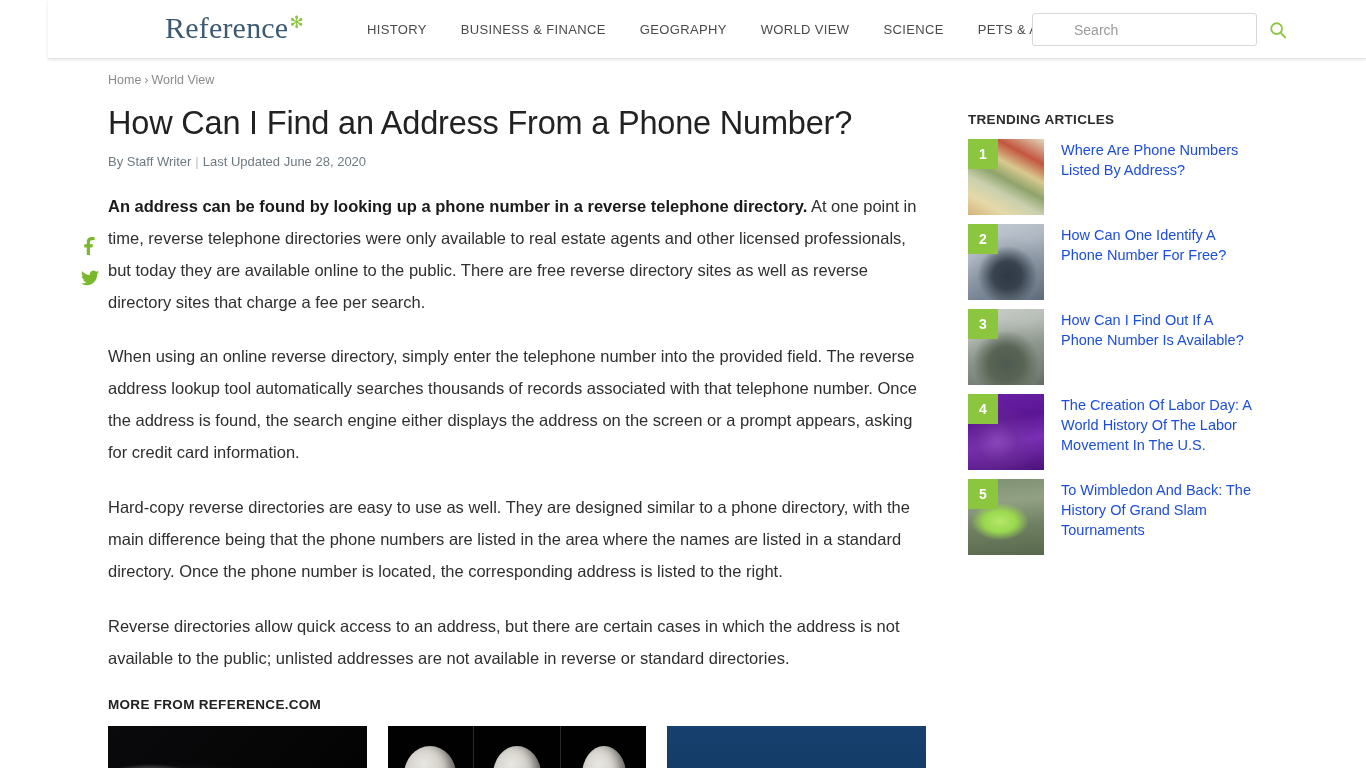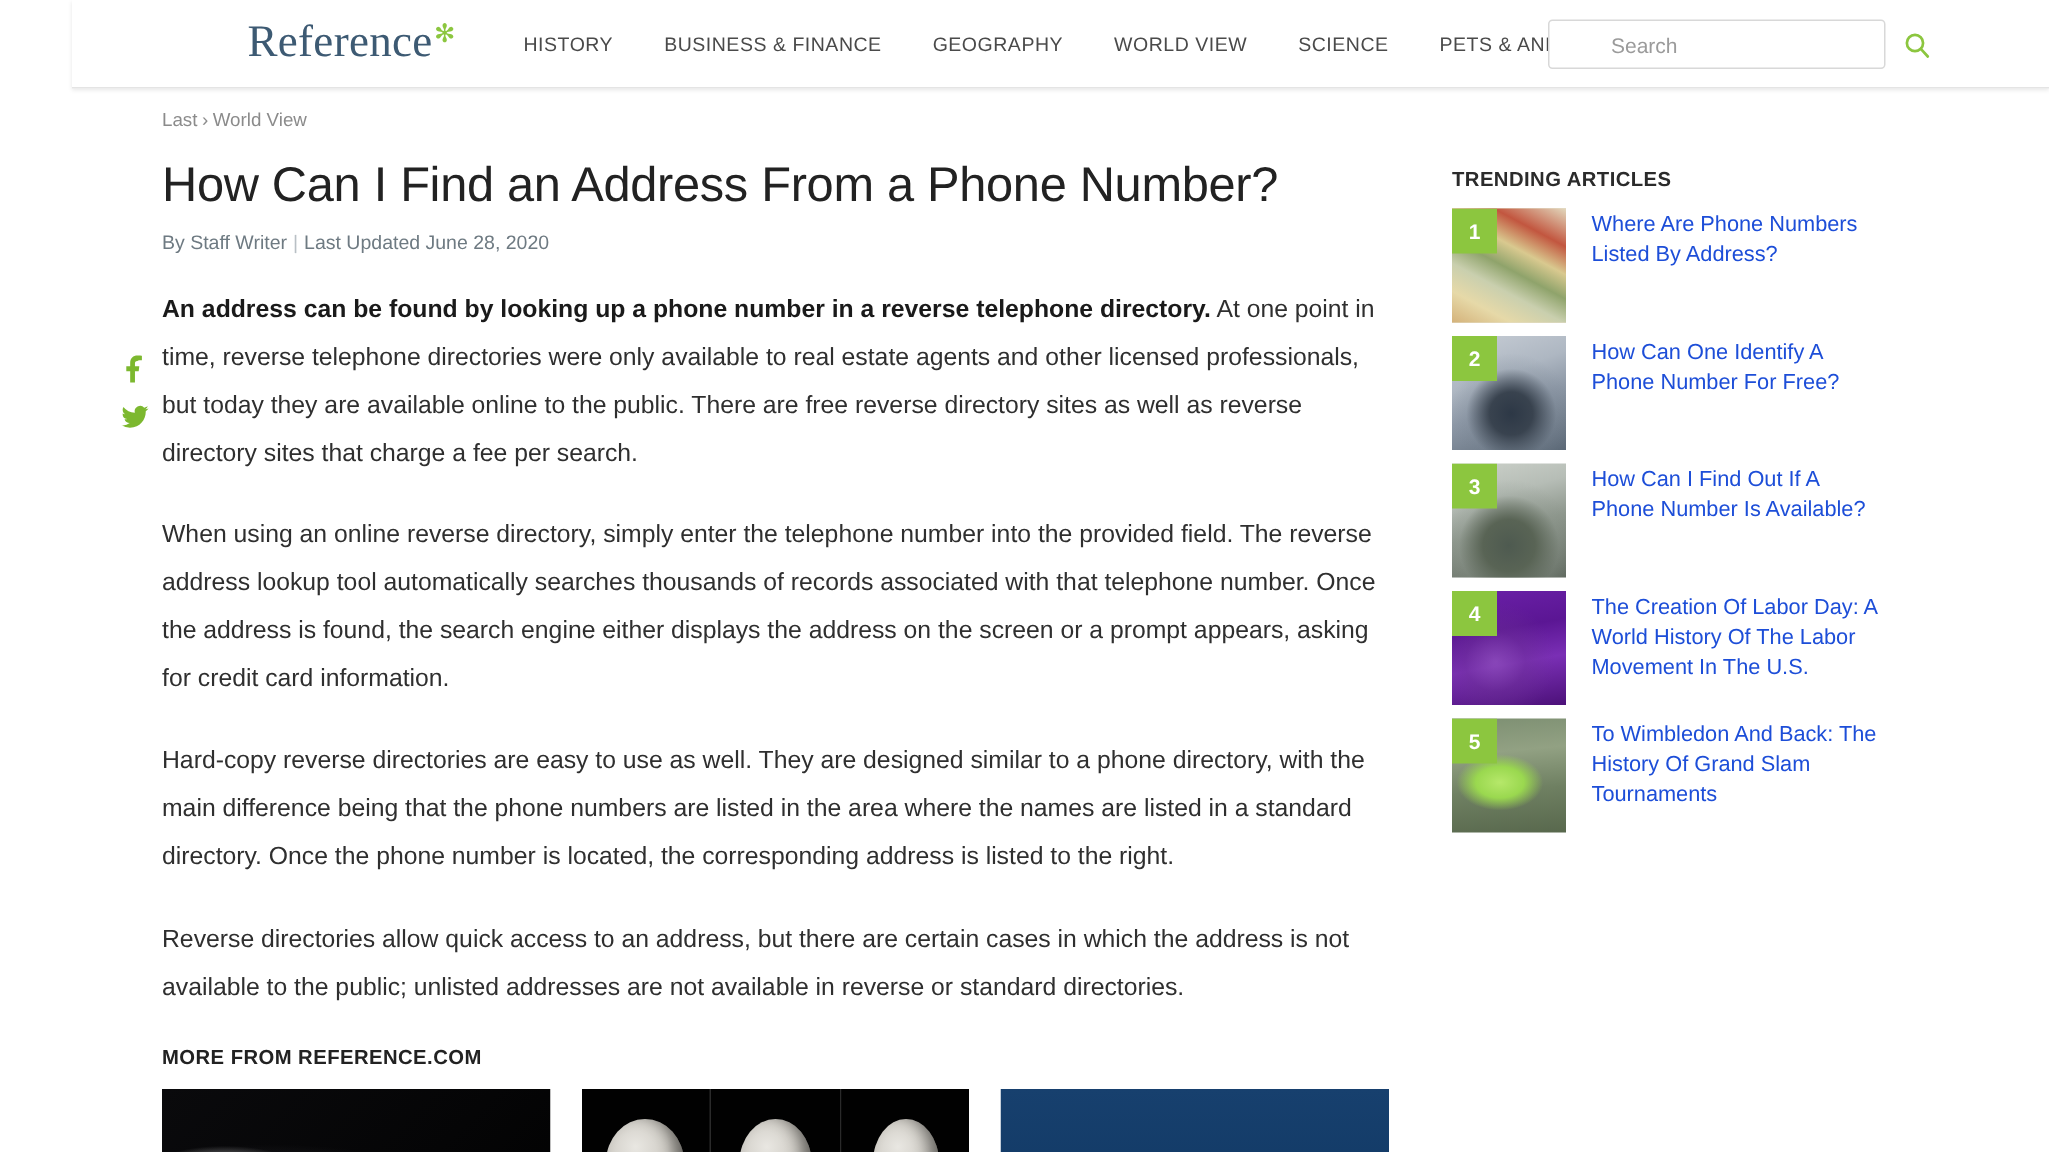--- a/index.html
+++ b/index.html
@@ -42,21 +42,21 @@
   .logo-star {
     font-family: "Liberation Sans", sans-serif;
     font-size: 17px;
     line-height: 17px;
     color: #8cc63f;
     margin-left: 1px;
     margin-top: 2px;
   }
   .main-nav {
     position: absolute;
-    left: 284px;
+    left: 302px;
     top: 0;
     height: 59px;
     display: flex;
     align-items: center;
     gap: 0px;
   }
   .nav-item {
     font-size: 13px;
     letter-spacing: 0.35px;
     color: #4a4a4a;
@@ -320,21 +320,21 @@
     </button>
   </div>
 </header>
 
 <div class="page">
   <div class="content-wrap">
 
     <main class="article-col">
 
       <div class="breadcrumb">
-        <a href="#">Last</a><span class="crumb-sep">›</span><a href="#">World View</a>
+        <a href="#">Home</a><span class="crumb-sep">›</span><a href="#">World View</a>
       </div>
 
       <h1 class="article-title">How Can I Find an Address From a Phone Number?</h1>
 
       <div class="byline">
         <span>By Staff Writer</span><span class="sep">|</span><span>Last Updated June 28, 2020</span>
       </div>
 
       <div class="share-rail">
         <span class="share-icon">

